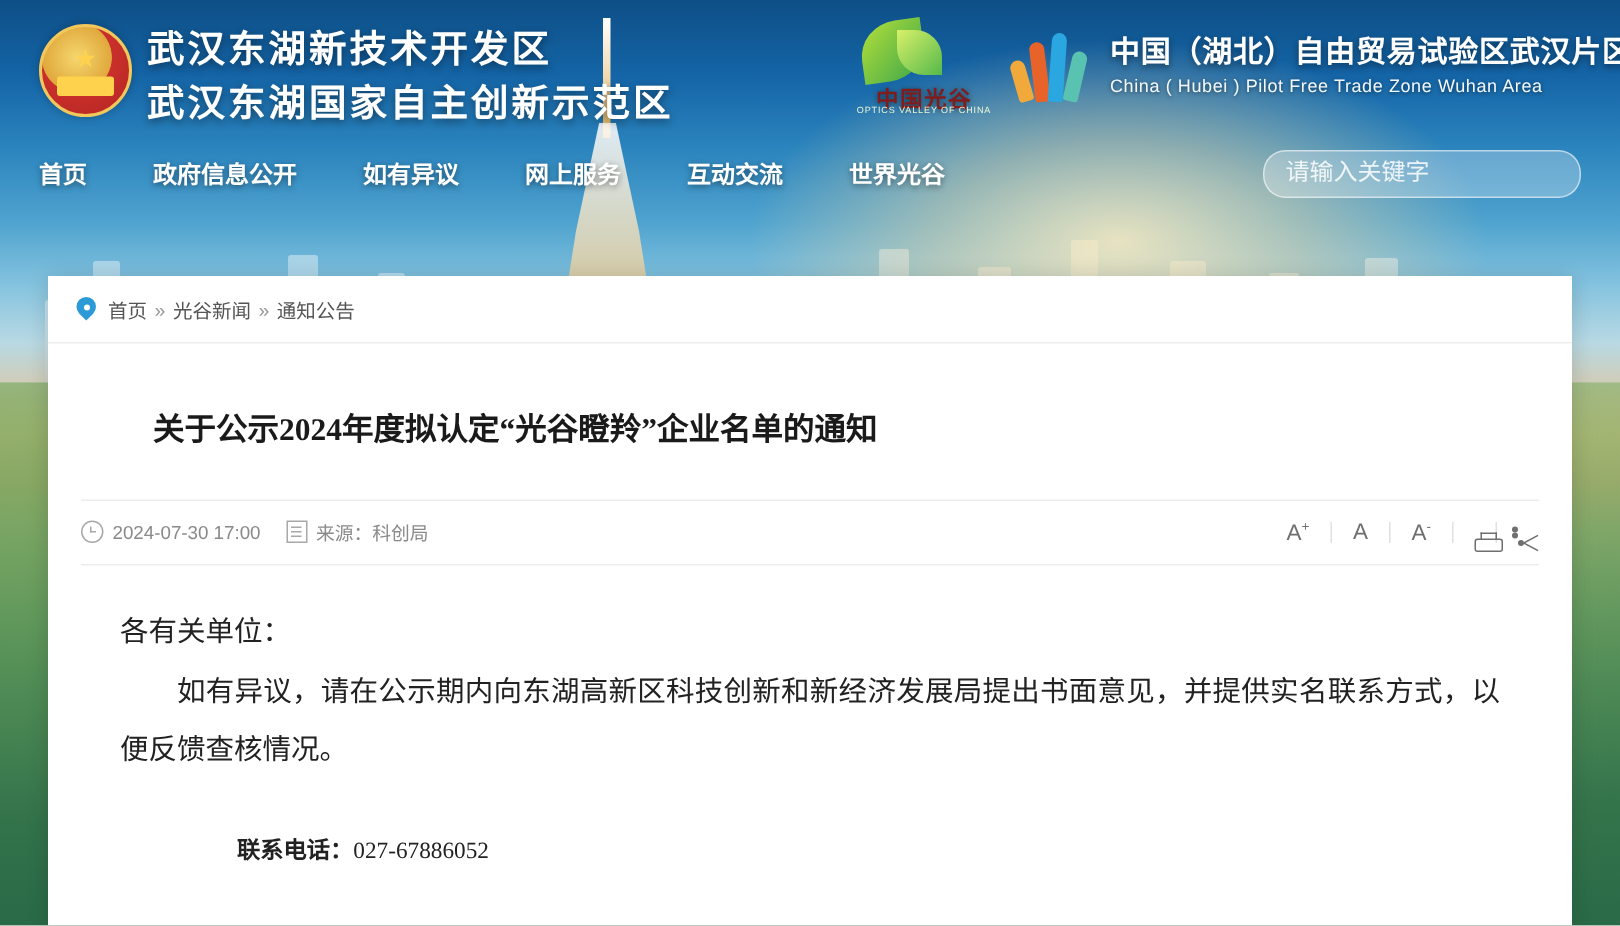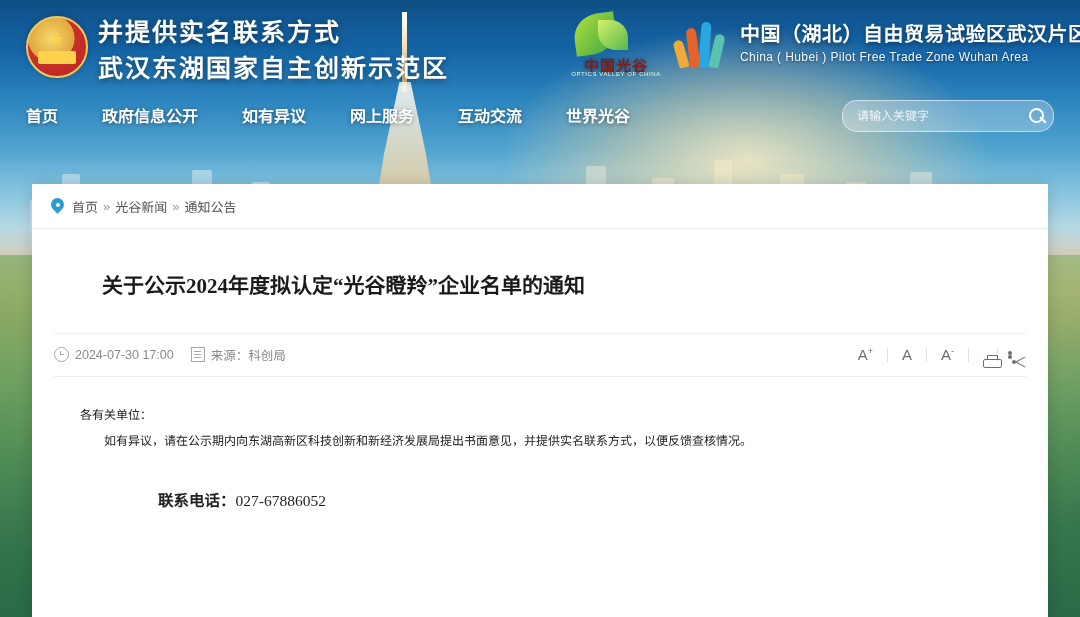--- a/index.html
+++ b/index.html
@@ -303,21 +303,21 @@
     border: 1px solid rgba(255,255,255,.55);
     display: flex;
     align-items: center;
   }
   .search input {
     flex: 1;
     background: transparent;
     border: none;
     outline: none;
     color: #0c4a6e;
-    font-size: 12px;
+    font-size: 16px;
     padding: 0 10px 0 14px;
     font-family: "Liberation Sans", sans-serif;
   }
   .search input::placeholder { color: rgba(255,255,255,.85); }
   .search .mag {
     width: 30px;
     height: 30px;
     position: relative;
     cursor: pointer;
   }
@@ -503,21 +503,21 @@
     transform: rotate(-28deg);
   }
   .meta .tools .share b.b2 {
     top: 9px;
     transform: rotate(28deg);
   }
 
   .body-text {
     padding: 26px 48px 0;
     font-family: "Liberation Serif", serif;
-    font-size: 12px;
+    font-size: 19px;
     color: #222;
     line-height: 2.05;
     text-align: justify;
   }
   .body-text p { margin: 0 0 2px; }
   .body-text p.ind { text-indent: 2em; }
 
   .contact {
     padding: 30px 48px 0;
     font-family: "Liberation Serif", serif;
@@ -569,21 +569,21 @@
   </div>
 
   <div class="header">
 
     <div class="emblem">
       <div class="circle"></div>
       <div class="star">★</div>
       <div class="gate"></div>
     </div>
 
-    <div class="title-cn">并提供实名联系方式</div>
+    <div class="title-cn">武汉东湖新技术开发区</div>
     <div class="title-cn2">武汉东湖国家自主创新示范区</div>
 
     <div class="ogv-logo">
       <div class="leaf"></div>
       <div class="leaf2"></div>
       <div class="t1">中国光谷</div>
       <div class="t2">OPTICS VALLEY OF CHINA</div>
     </div>
 
     <div class="ftz">

